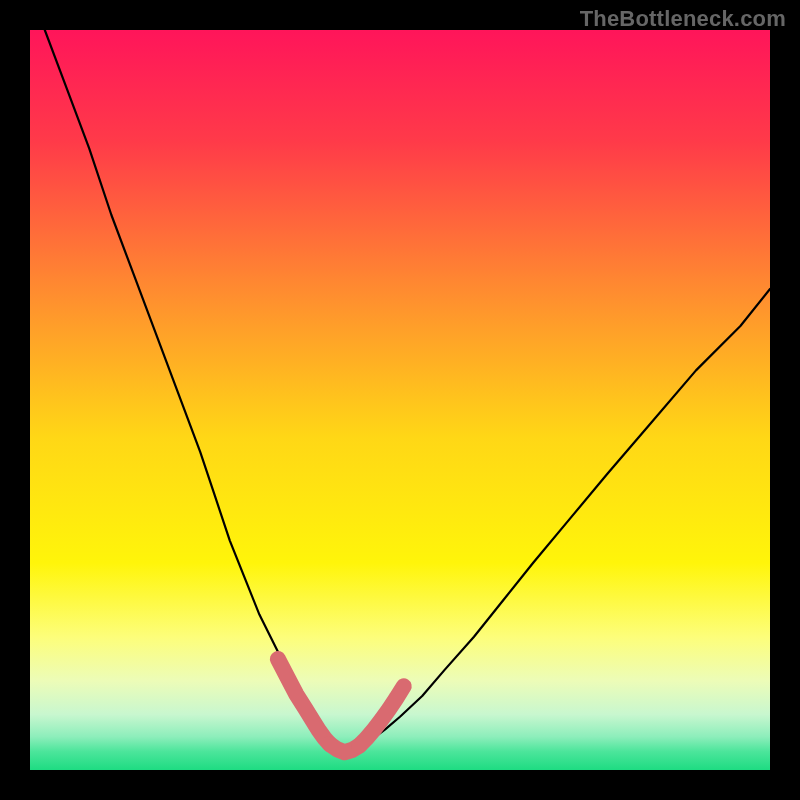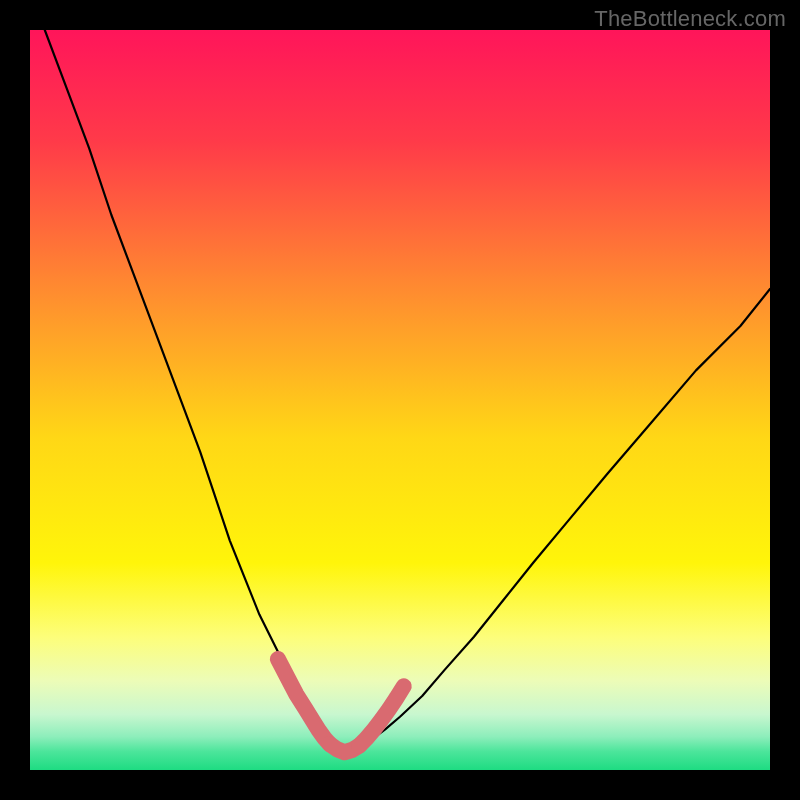--- a/index.html
+++ b/index.html
@@ -16,21 +16,21 @@
     width: 800px;
     height: 800px;
     background: #000;
   }
   .watermark {
     position: absolute;
     top: 6px;
     right: 14px;
     color: #666;
     font-size: 22px;
-    font-weight: 400;
+    font-weight: 700;
     letter-spacing: 0.2px;
     z-index: 10;
   }
   .plot {
     position: absolute;
     left: 30px;
     top: 30px;
     width: 740px;
     height: 740px;
   }

